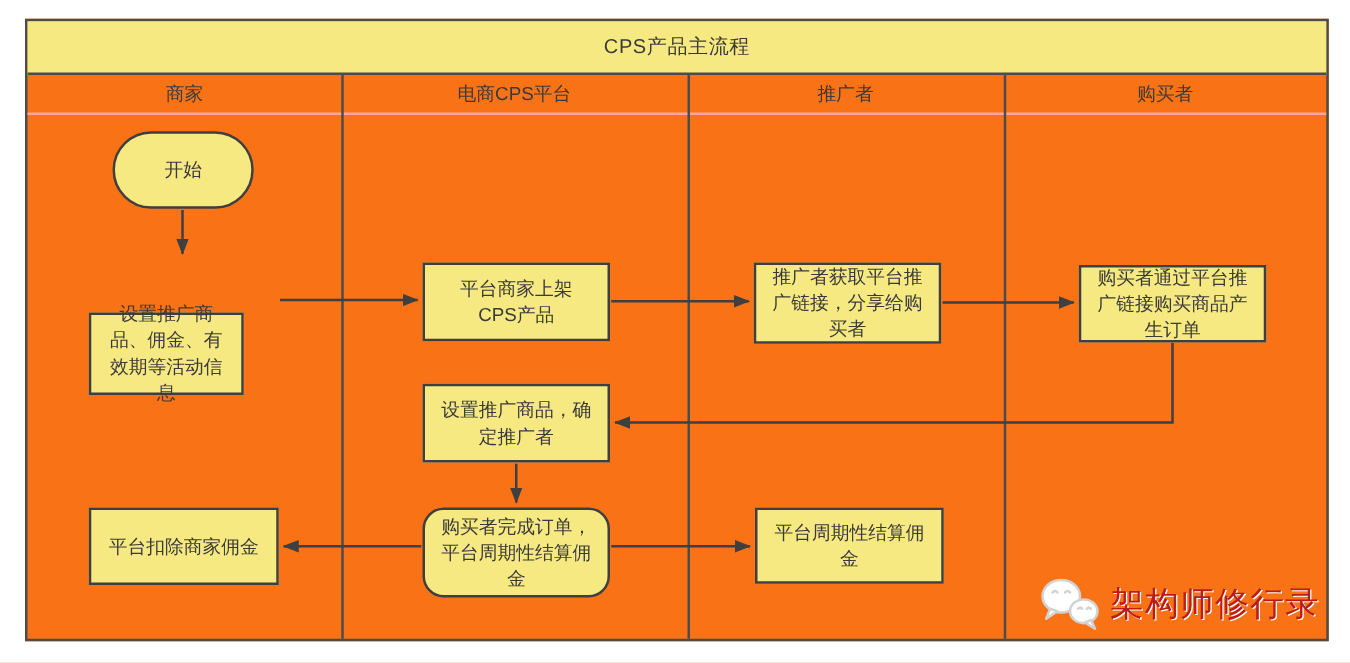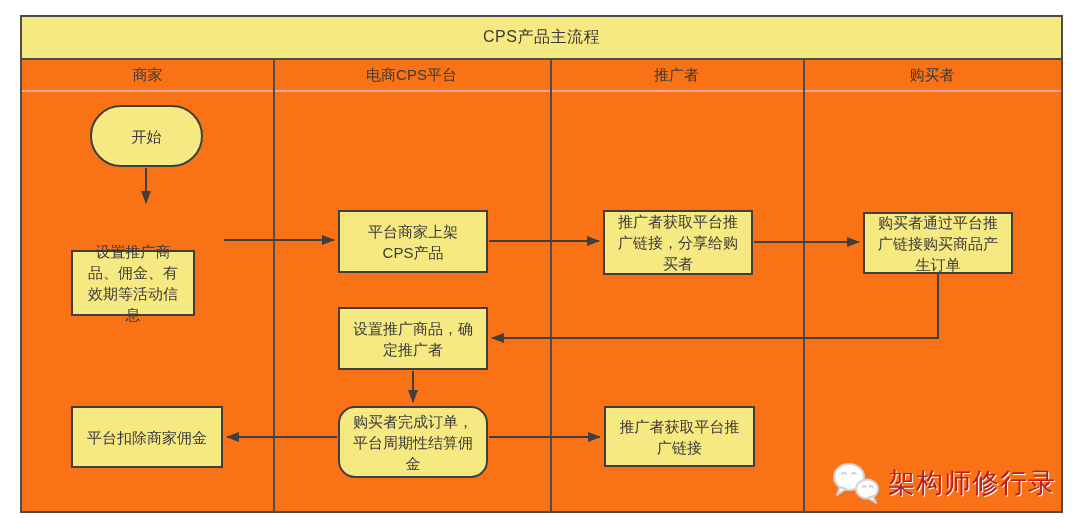--- a/index.html
+++ b/index.html
@@ -71,21 +71,21 @@
   <div class="node" style="left:603px;top:210px;width:150px;height:65px;">推广者获取平台推广链接，分享给购买者</div>
 
   <div class="node" style="left:863px;top:212px;width:150px;height:62px;">购买者通过平台推广链接购买商品产生订单</div>
 
   <div class="node" style="left:338px;top:307px;width:150px;height:63px;">设置推广商品，确定推广者</div>
 
   <div class="node" style="left:338px;top:406px;width:150px;height:72px;border-radius:17px;">购买者完成订单，平台周期性结算佣金</div>
 
   <div class="node" style="left:71px;top:406px;width:152px;height:62px;">平台扣除商家佣金</div>
 
-  <div class="node" style="left:604px;top:406px;width:151px;height:61px;">推广者获取平台推广链接</div>
+  <div class="node" style="left:604px;top:406px;width:151px;height:61px;">平台周期性结算佣金</div>
 
   <div class="watermark">
     <svg width="52" height="44" viewBox="0 0 52 44">
       <g stroke="#d2d2d2" stroke-width="2" fill="#ffffff">
         <ellipse cx="18" cy="16" rx="15" ry="13"></ellipse>
         <path d="M9,26 L6,34 L15,28 Z" stroke-linejoin="round"></path>
         <ellipse cx="36" cy="28" rx="11" ry="9.5"></ellipse>
         <path d="M42,35 L45,42 L37,37 Z" stroke-linejoin="round"></path>
       </g>
       <g fill="none" stroke="#d2d2d2" stroke-width="2" stroke-linecap="round">

